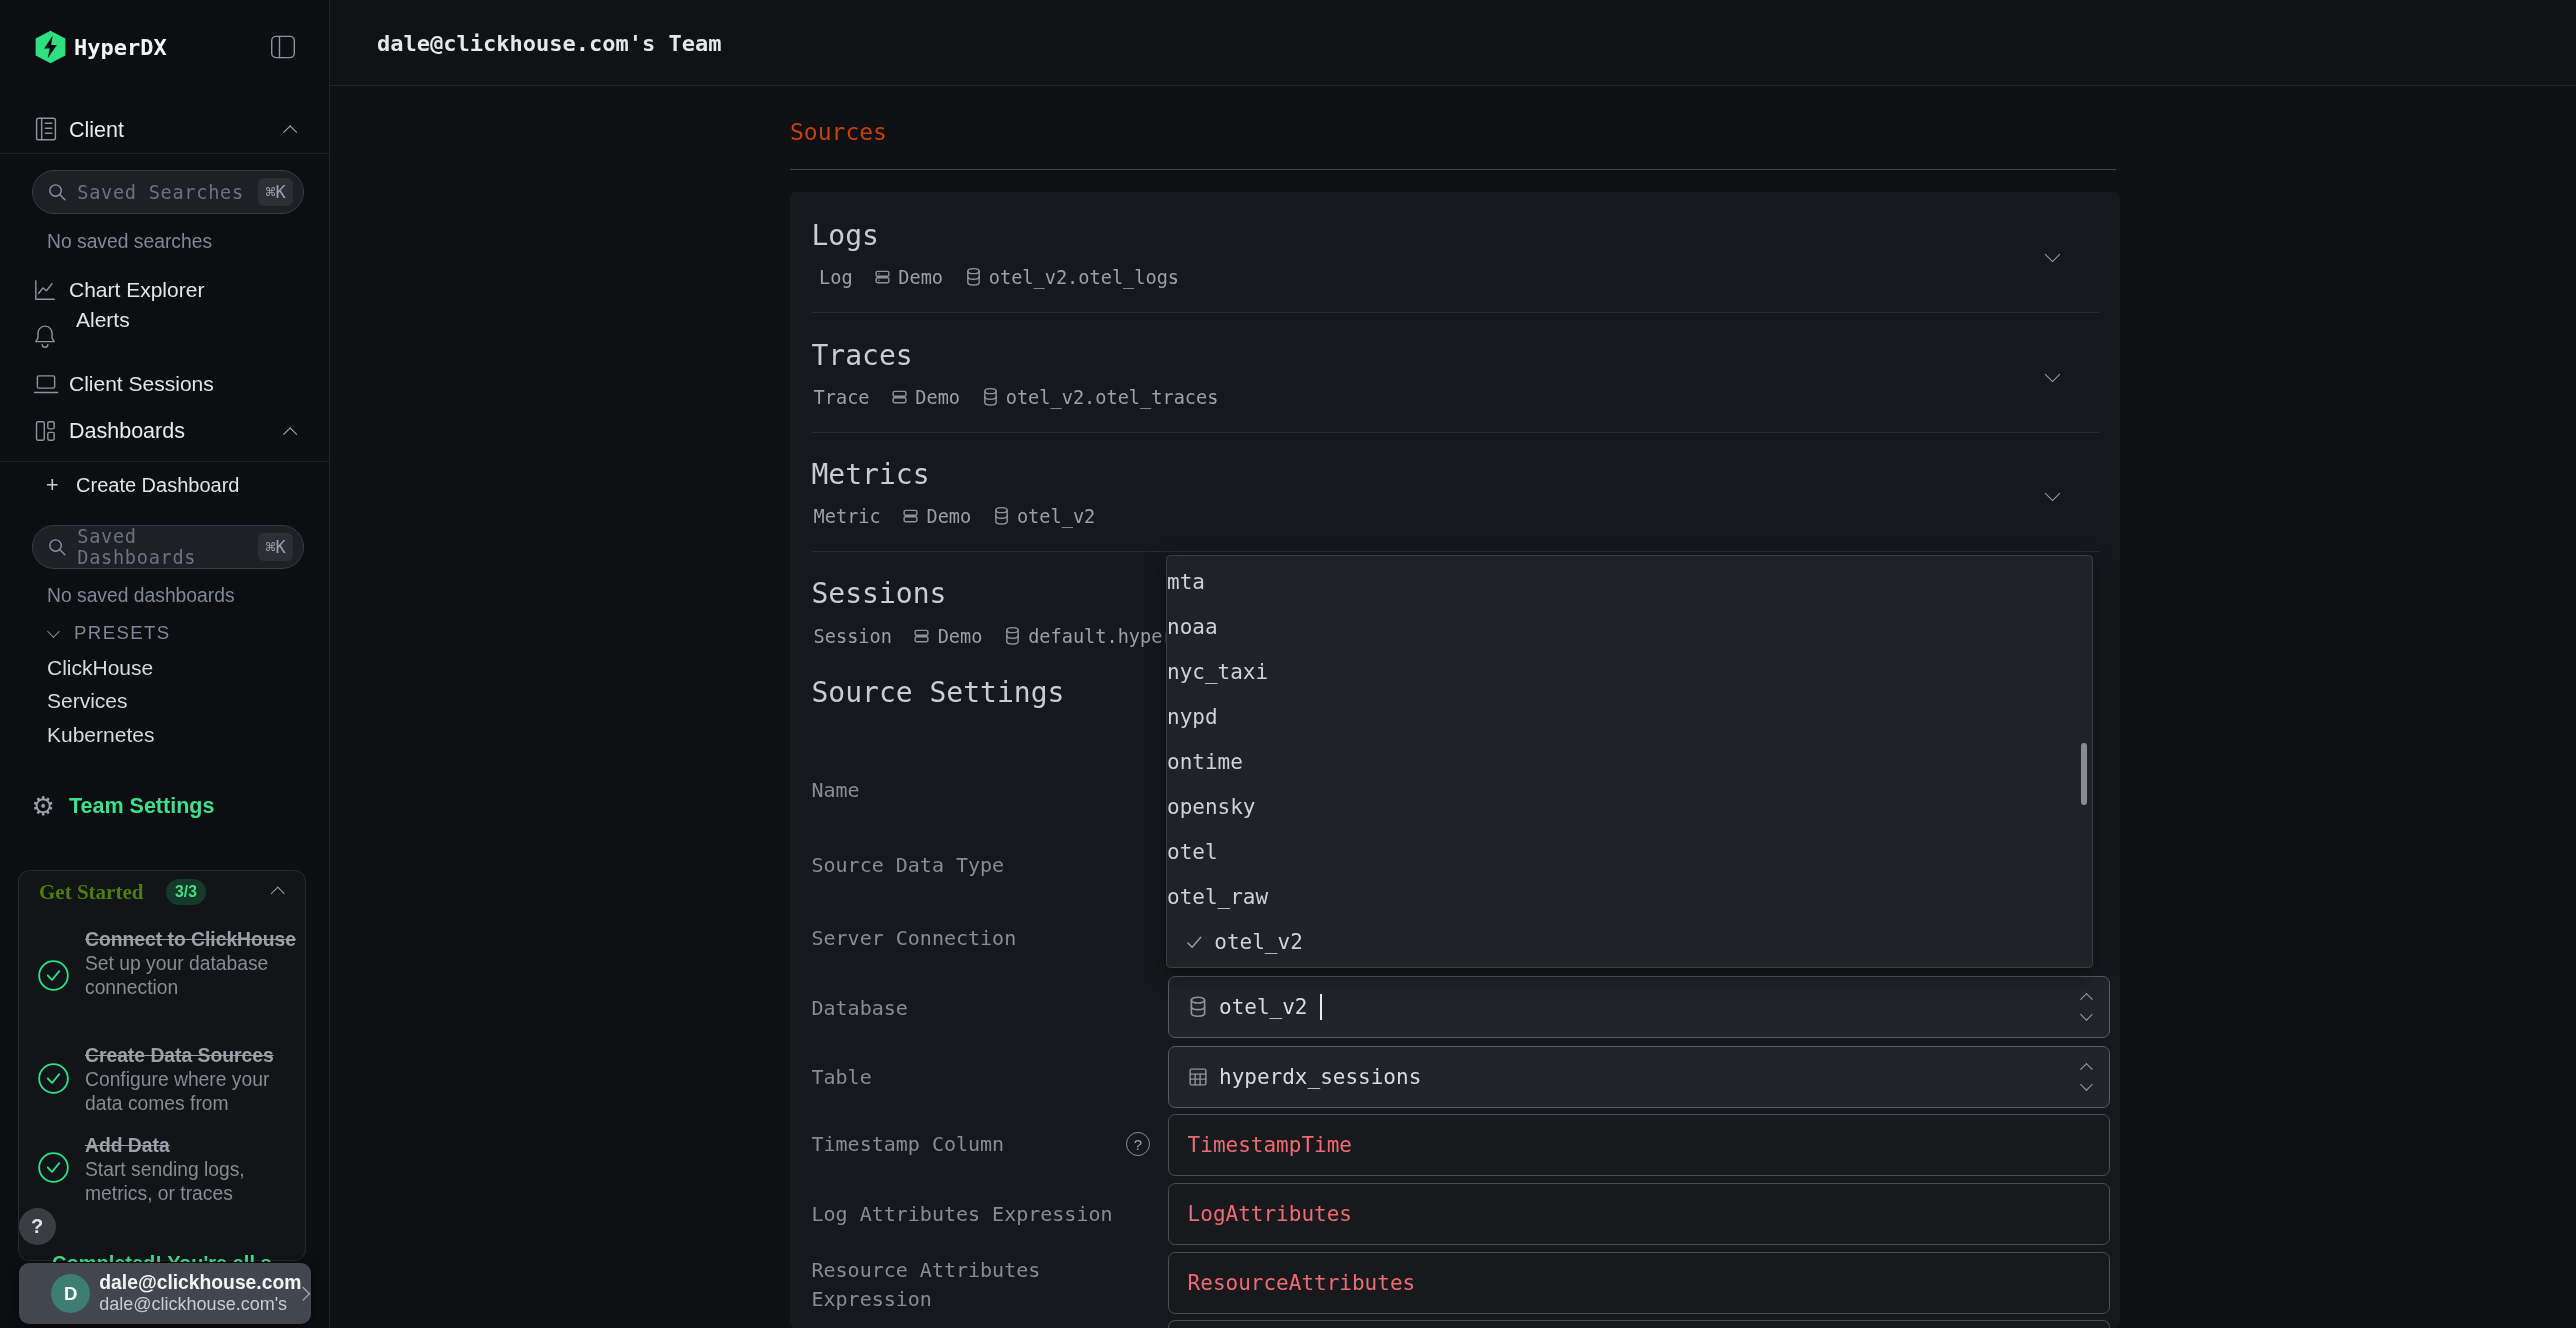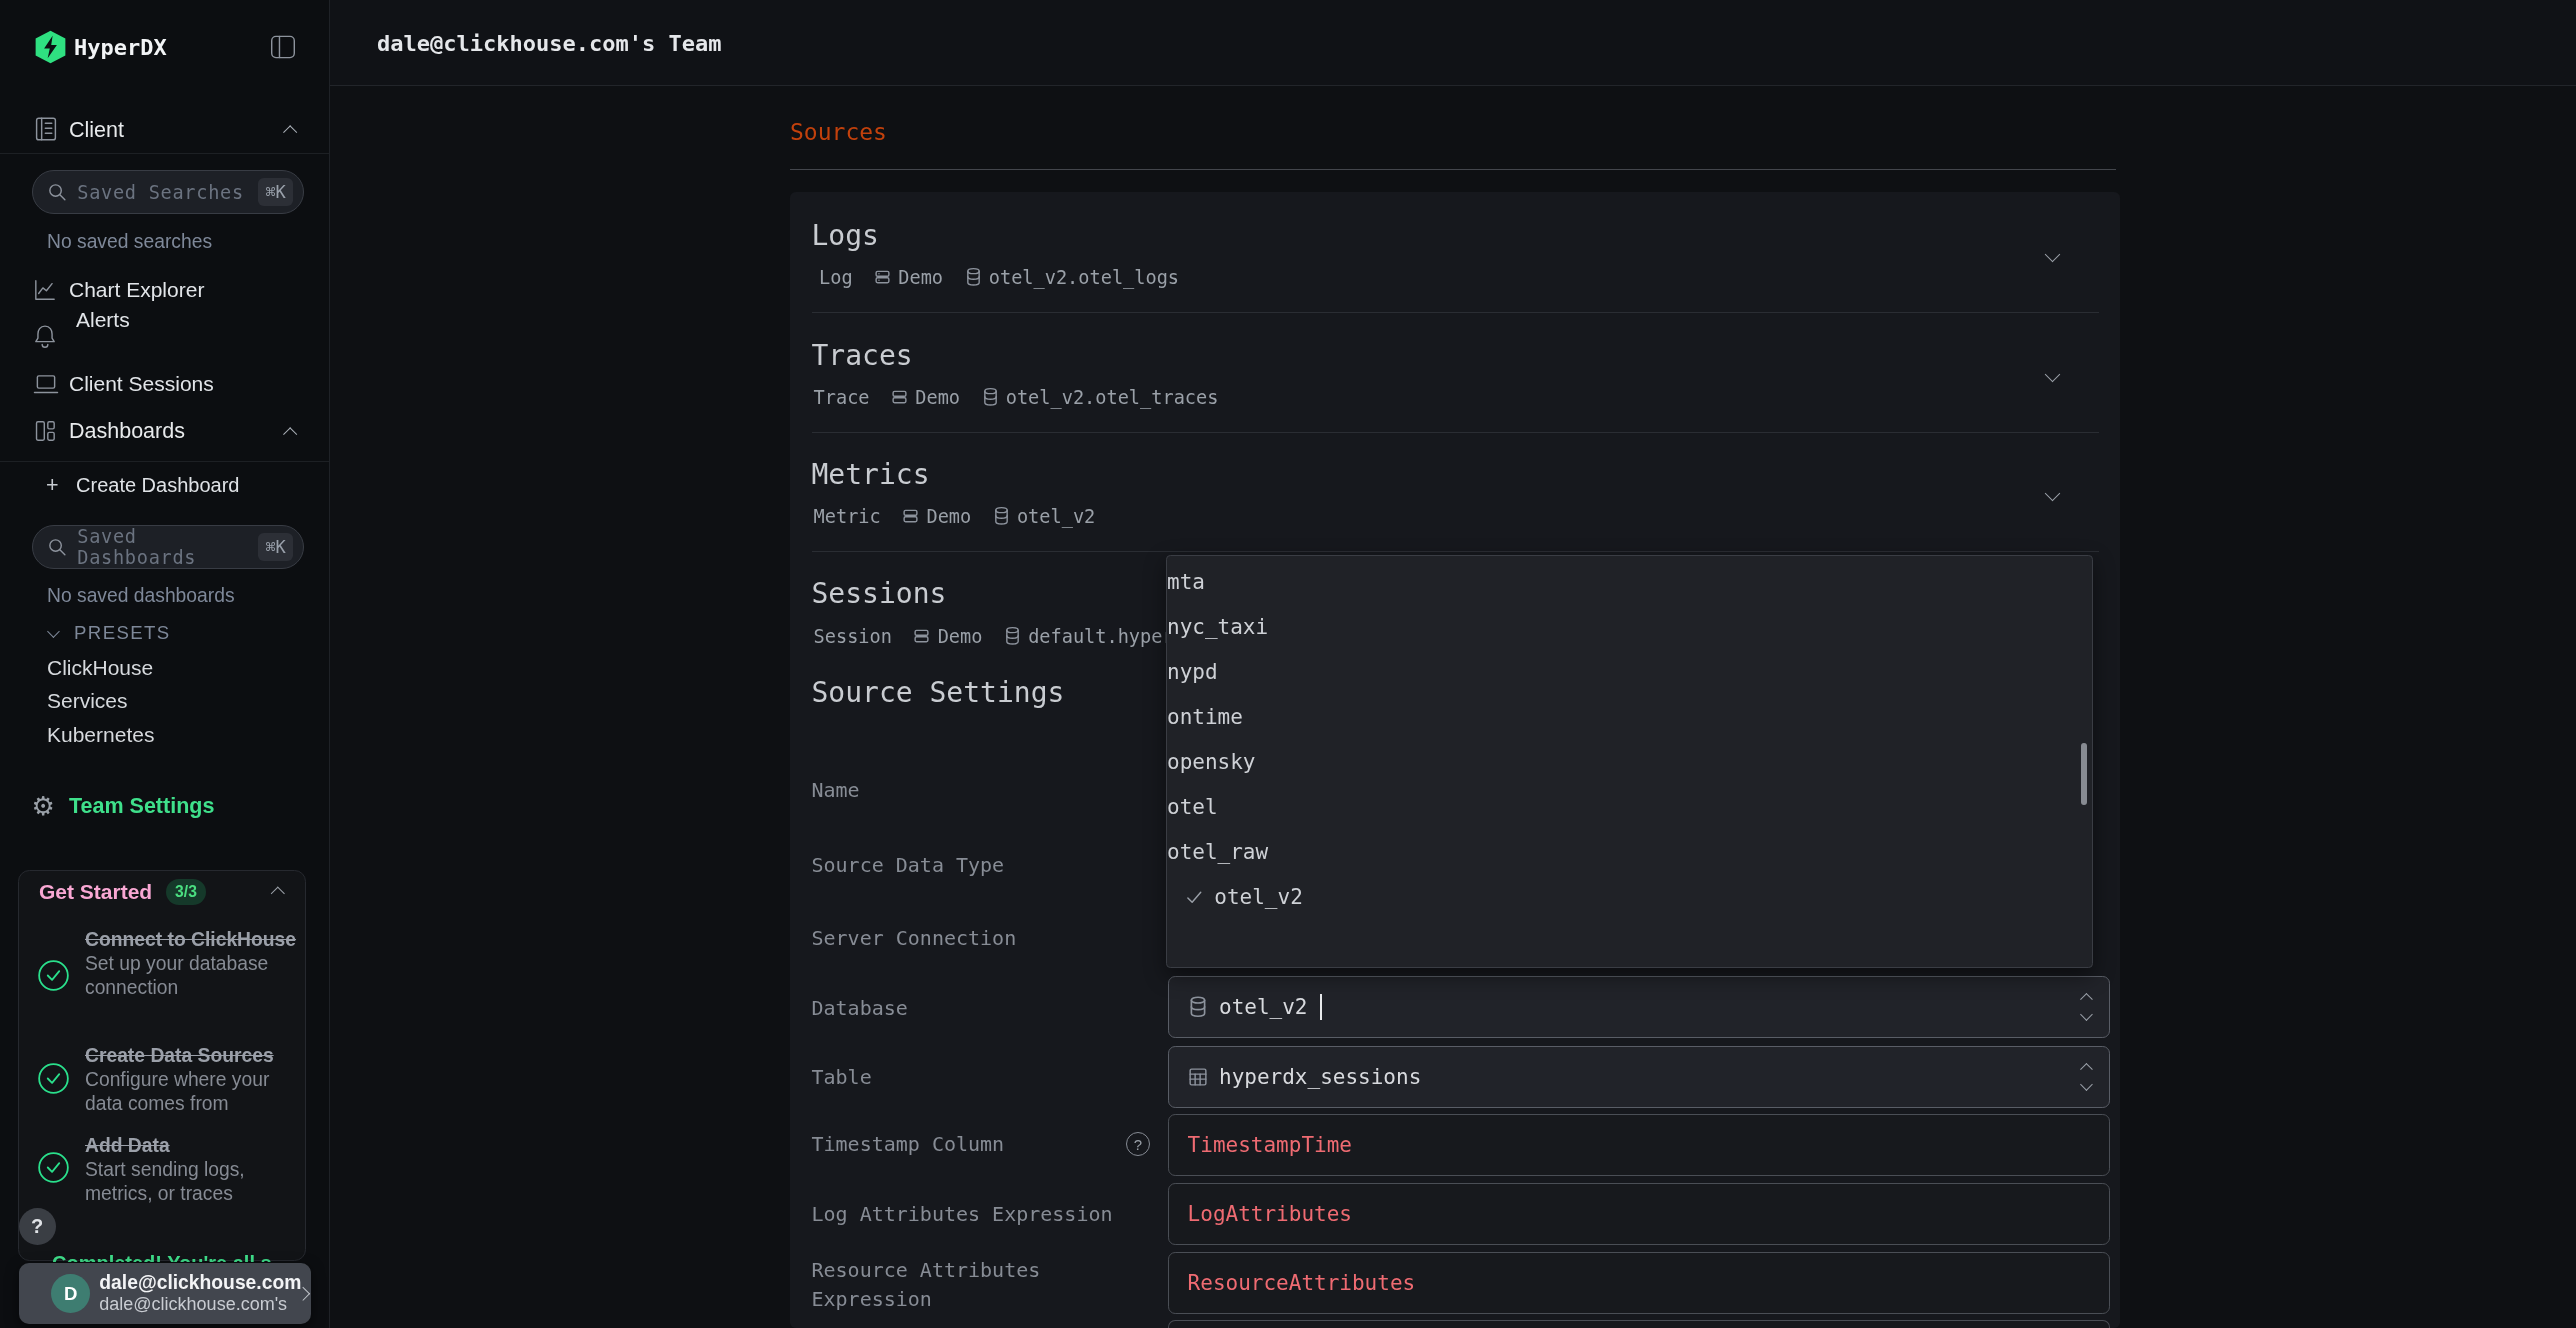--- a/index.html
+++ b/index.html
@@ -161,21 +161,21 @@
   <i class="chev chev-down abs" style="left:49px;top:627px;width:7.9px;height:7.9px;color:#7e8899;"></i>
   <div class="cy" style="left:74px;top:633px;font-size:18.6px;color:#7e8899;letter-spacing:1.4px;">PRESETS</div>
   <div class="cy" style="left:47px;top:668px;font-size:21px;color:#d6d9dd;">ClickHouse</div>
   <div class="cy" style="left:47px;top:701px;font-size:21px;color:#d6d9dd;">Services</div>
   <div class="cy" style="left:47px;top:735px;font-size:21px;color:#d6d9dd;">Kubernetes</div>
 
   <div class="cy" style="left:31.5px;top:806px;font-size:26px;color:#9aa0a8;">⚙</div>
   <div class="cy" style="left:69px;top:806px;font-size:21.5px;font-weight:bold;color:#3fe08b;">Team Settings</div>
 
   <div id="gs-card"></div>
-  <div class="cy" style="left:39px;top:892px;font-size:21px;font-weight:bold;color:#f9a8d4;z-index:2;">Get Started</div>
+  <div class="cy" style="left:39px;top:892px;font-size:21px;font-weight:bold;color:#4d7c0f;z-index:2;font-family:Liberation Serif, serif;">Get Started</div>
   <div class="gs-badge">3/3</div>
   <i class="chev chev-up abs" style="left:273px;top:889px;width:8.6px;height:8.6px;color:#9aa0a8;"></i>
 
   <svg class="gs-check" style="top:959px" viewBox="0 0 46 46">
     <circle cx="23" cy="23" r="20" fill="none" stroke="#2ae08c" stroke-width="2.5"></circle>
     <polyline points="15,23 21,29 31,17" fill="none" stroke="#2ae08c" stroke-width="2.5" stroke-linecap="round" stroke-linejoin="round"></polyline>
   </svg>
   <div class="gs-step-text" style="top:927px;">
     <div class="gs-title-strike">Connect to ClickHouse</div>
     <div class="gs-desc">Set up your database connection</div>
@@ -365,20 +365,23 @@
   </div>
 
   <div class="fld fld-expr" style="top:1128px;height:8.6px;border-bottom:none;border-radius:7.2px 7.2px 0 0;"></div>
 </div>
 
 <div id="dropdown">
   <div class="dd-item">
       <span>mta</span>
     </div>
   <div class="dd-item">
+      <span>noaa</span>
+    </div>
+  <div class="dd-item">
       <span>nyc_taxi</span>
     </div>
   <div class="dd-item">
       <span>nypd</span>
     </div>
   <div class="dd-item">
       <span>ontime</span>
     </div>
   <div class="dd-item">
       <span>opensky</span>

